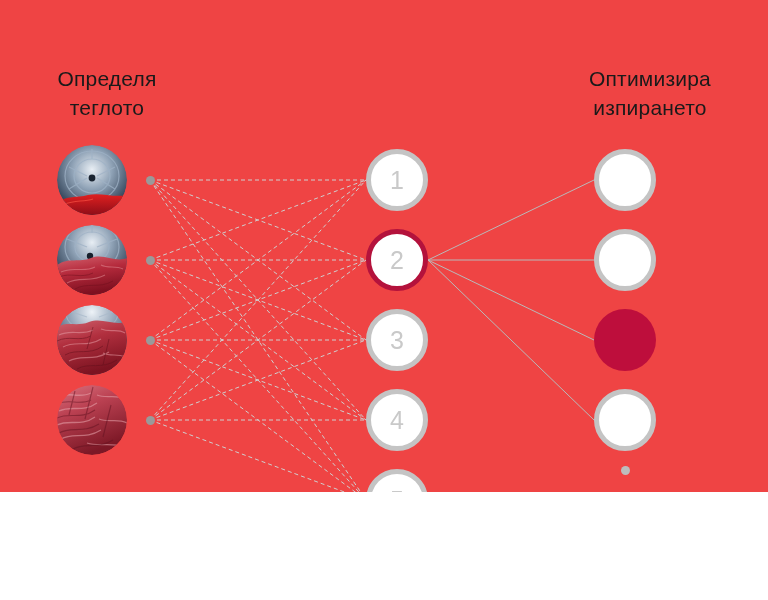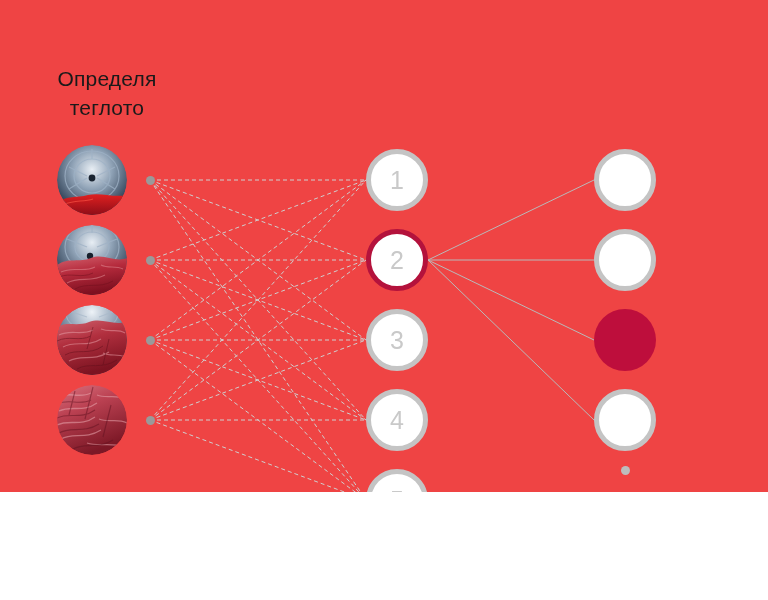--- a/index.html
+++ b/index.html
@@ -102,20 +102,22 @@
 </style>
 </head>
 <body>
 
 <div id="canvas">
 
   <div class="col-title" id="title-input">Определя
 теглото</div>
 
 
+  <div class="col-title" id="title-output">Оптимизира
+изпирането</div>
 
   <svg id="edges" viewBox="0 0 768 600" xmlns="http://www.w3.org/2000/svg">
     <g stroke="#cfcfcf" stroke-width="1" fill="none" stroke-dasharray="4 3">
 
       <line x1="150" y1="180" x2="366" y2="180"></line>
       <line x1="150" y1="180" x2="366" y2="260"></line>
       <line x1="150" y1="180" x2="366" y2="340"></line>
       <line x1="150" y1="180" x2="366" y2="420"></line>
       <line x1="150" y1="180" x2="366" y2="500"></line>
 

